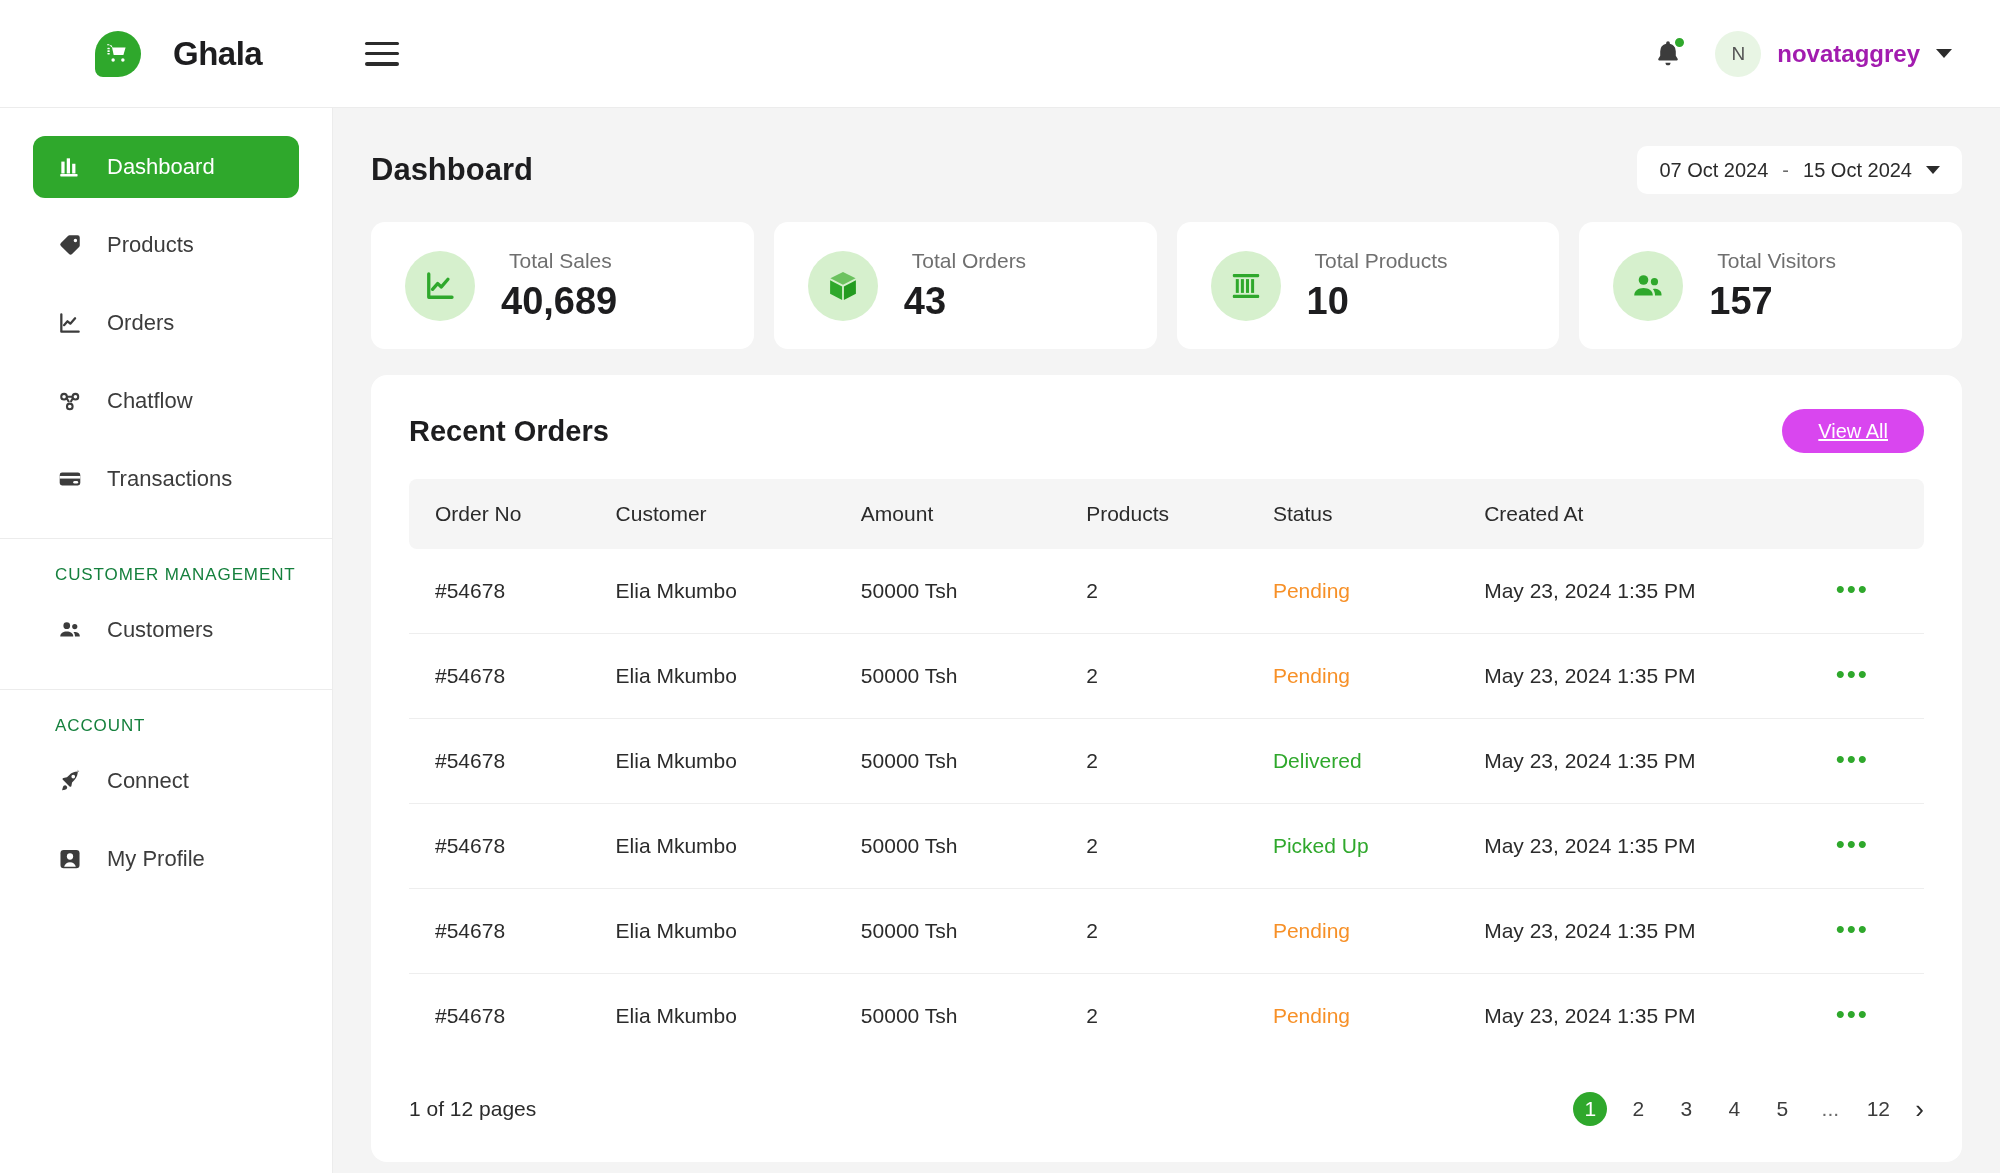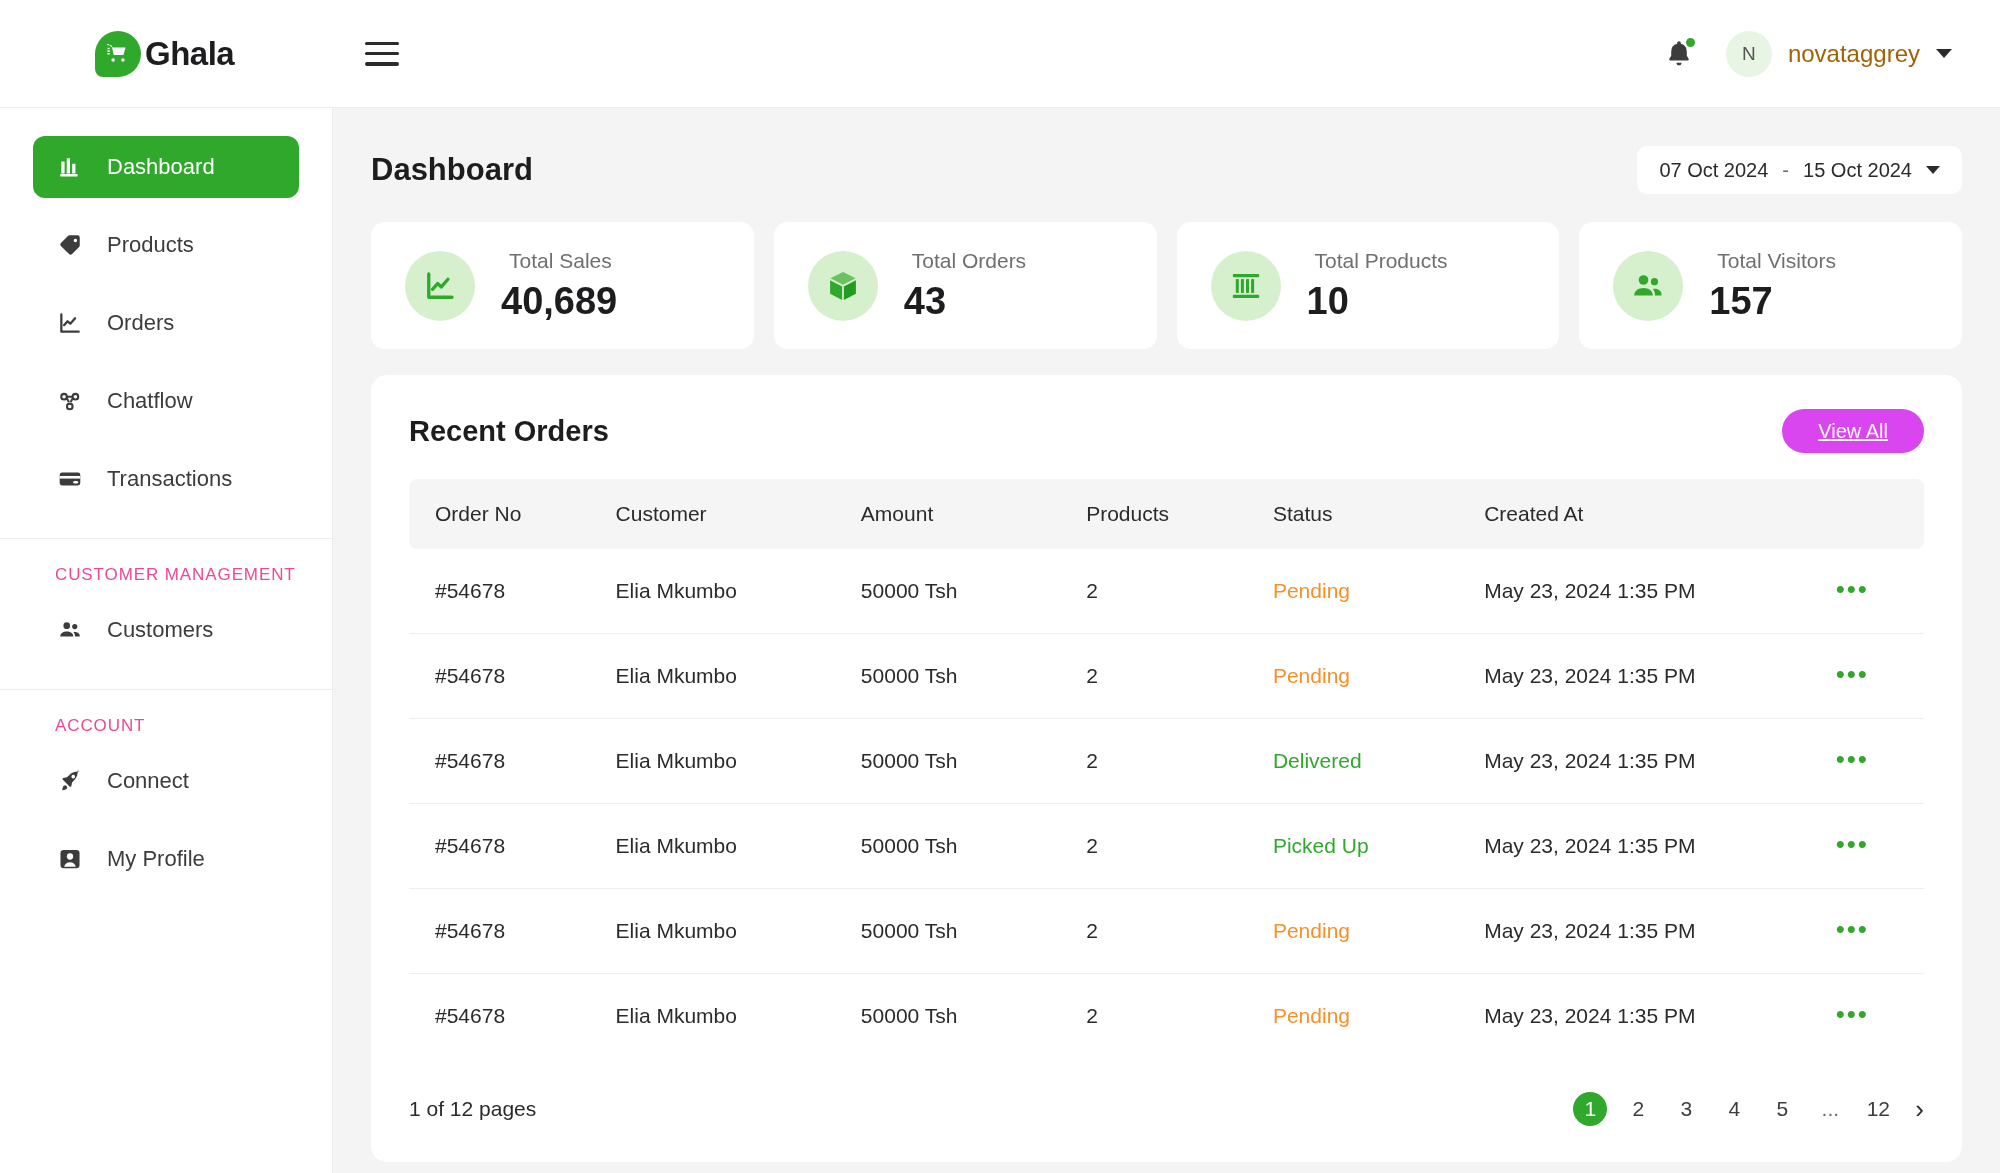--- a/index.html
+++ b/index.html
@@ -12,21 +12,21 @@
   .app { width: 2000px; height: 1173px; display: flex; flex-direction: column; }
 
   
   .topbar {
     height: 108px; min-height: 108px;
     background: #ffffff;
     border-bottom: 1px solid #ececec;
     display: flex; align-items: center;
     position: relative;
   }
-  .brand { display: flex; align-items: center; gap: 4px; padding-left: 95px; width: 333px; }
+  .brand { display: flex; align-items: center; gap: 32px; padding-left: 95px; width: 333px; }
   .logo-mark { width: 46px; height: 46px; position: relative; }
   .logo-bubble {
     width: 46px; height: 46px; border-radius: 50% 50% 50% 8px;
     background: #2fa82c; display: flex; align-items: center; justify-content: center;
   }
   .brand-name { font-size: 33px; font-weight: 700; color: #1d1d1f; letter-spacing: -0.5px; }
   .hamburger {
     margin-left: 32px; width: 34px; height: 24px;
     display: flex; flex-direction: column; justify-content: space-between;
     cursor: pointer;
@@ -41,21 +41,21 @@
     position: absolute; right: -1px; top: -1px;
     width: 13px; height: 13px; border-radius: 50%;
     background: #2fa82c; border: 2px solid #fff;
   }
   .user-chip { display: flex; align-items: center; gap: 16px; cursor: pointer; }
   .avatar {
     width: 46px; height: 46px; border-radius: 50%;
     background: #e8f5e4; color: #555; font-size: 19px; font-weight: 500;
     display: flex; align-items: center; justify-content: center;
   }
-  .user-name { font-size: 24px; color: #a16207; font-weight: 400; }
+  .user-name { font-size: 24px; color: #a21caf; font-weight: 700; }
   .caret { width: 0; height: 0; border-left: 8px solid transparent; border-right: 8px solid transparent; border-top: 9px solid #2b2b2b; }
 
   
   .body-row { flex: 1; display: flex; min-height: 0; }
 
   
   .sidebar {
     width: 333px; min-width: 333px;
     background: #ffffff; border-right: 1px solid #ececec;
     padding: 28px 33px 0 33px;
@@ -64,21 +64,21 @@
   .nav-item {
     display: flex; align-items: center; gap: 22px;
     height: 62px; padding: 0 22px; border-radius: 12px;
     color: #3c3c3c; font-size: 22px; cursor: pointer;
     margin-bottom: 16px;
   }
   .nav-item.active { background: #2fa82c; color: #ffffff; font-weight: 500; }
   .nav-icon { width: 30px; height: 30px; display: flex; align-items: center; justify-content: center; flex: 0 0 30px; }
   .nav-sep { height: 1px; background: #ececec; margin: 12px -33px 0 -33px; }
   .nav-group-title {
-    font-size: 17px; letter-spacing: 0.9px; color: #ec4899;
+    font-size: 17px; letter-spacing: 0.9px; color: #15803d;
     padding: 26px 0 14px 22px; text-transform: uppercase;
   }
 
   
   .main {
     flex: 1; background: #f4f4f4; padding: 38px 38px 0 38px; overflow: hidden;
   }
   .page-head { display: flex; align-items: center; margin-bottom: 28px; }
   .page-title { font-size: 31px; font-weight: 700; color: #1d1d1f; }
   .daterange {

